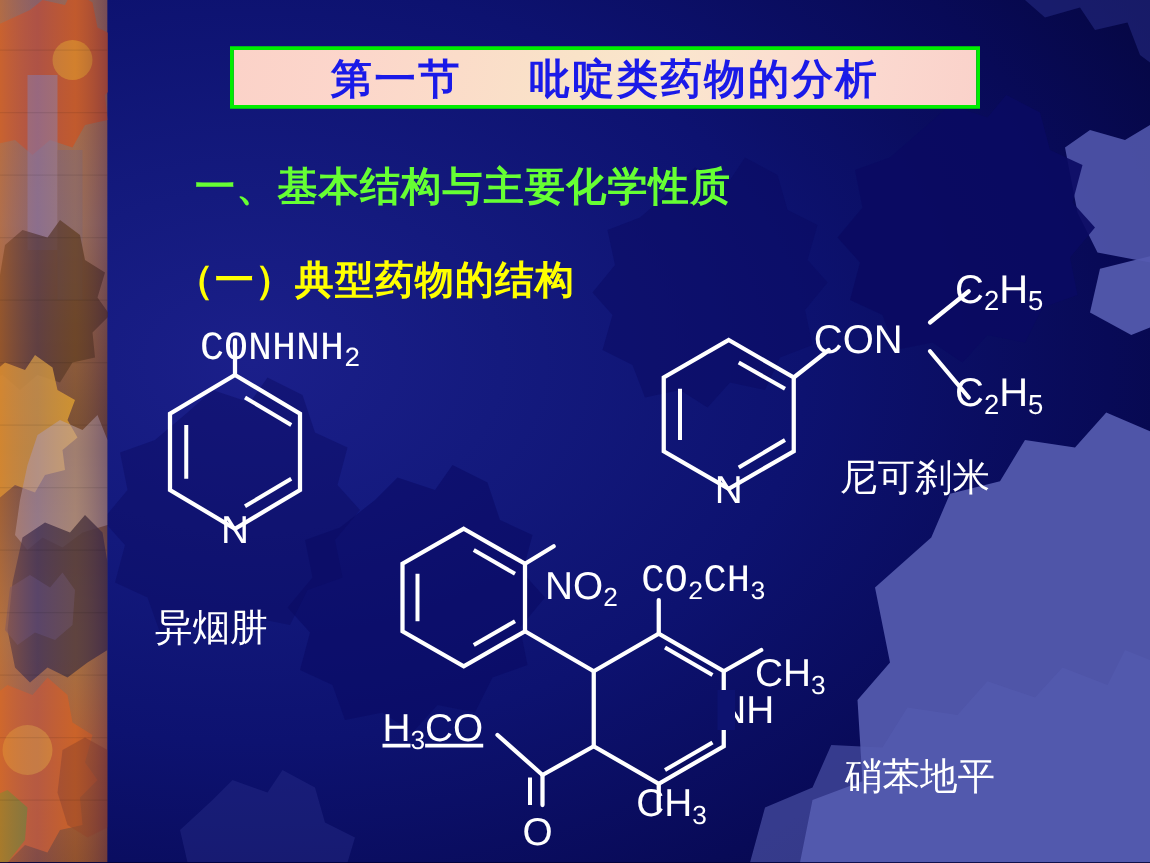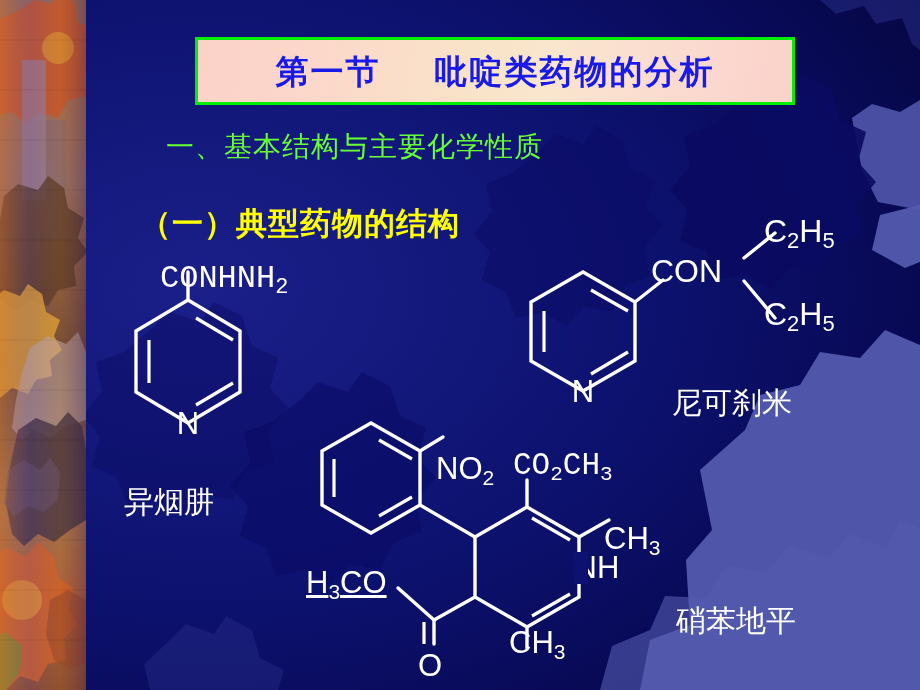--- a/index.html
+++ b/index.html
@@ -33,24 +33,24 @@
     left: 0;
     top: 0;
     width: 86px;
     height: 690px;
     overflow: hidden;
   }
 
   
   .title-box {
     position: absolute;
-    left: 195px;
+    left: 184px;
     top: 37px;
     width: 600px;
-    height: 68px;
+    height: 50px;
     border: 3px solid #00ee00;
     box-sizing: border-box;
     background: linear-gradient(100deg,
         #fbd2c8 0%, #fcd6cb 16%, #fbdcc9 30%,
         #f9e3c8 46%, #fae6cd 58%, #fbdfd0 72%,
         #fbd8cf 86%, #fad2ca 100%);
     display: flex;
     align-items: center;
     justify-content: center;
   }
@@ -60,25 +60,25 @@
     font-weight: bold;
     letter-spacing: 2px;
     white-space: pre;
     line-height: 1;
     font-family: "DejaVu Sans", sans-serif;
   }
 
   
   .heading-1 {
     position: absolute;
-    left: 166px;
+    left: 156px;
     top: 128px;
     color: #66ff33;
-    font-size: 28px;
-    font-weight: normal;
+    font-size: 32px;
+    font-weight: bold;
     letter-spacing: 1px;
     white-space: nowrap;
     font-family: "DejaVu Sans", sans-serif;
   }
   .heading-2 {
     position: absolute;
     left: 140px;
     top: 203px;
     color: #ffff00;
     font-size: 31px;
@@ -90,21 +90,21 @@
 
   
   .drug-label {
     position: absolute;
     color: #ffffff;
     font-size: 30px;
     white-space: nowrap;
     font-family: "DejaVu Serif", serif;
   }
   #label-isoniazid  { left: 124px; top: 482px; }
-  #label-nikethamide{ left: 672px; top: 383px; }
+  #label-nikethamide{ left: 672px; top: 362px; }
   #label-nifedipine { left: 676px; top: 601px; }
 
   
   .chem-layer {
     position: absolute;
     inset: 0;
     pointer-events: none;
   }
   .bond {
     stroke: #ffffff;

